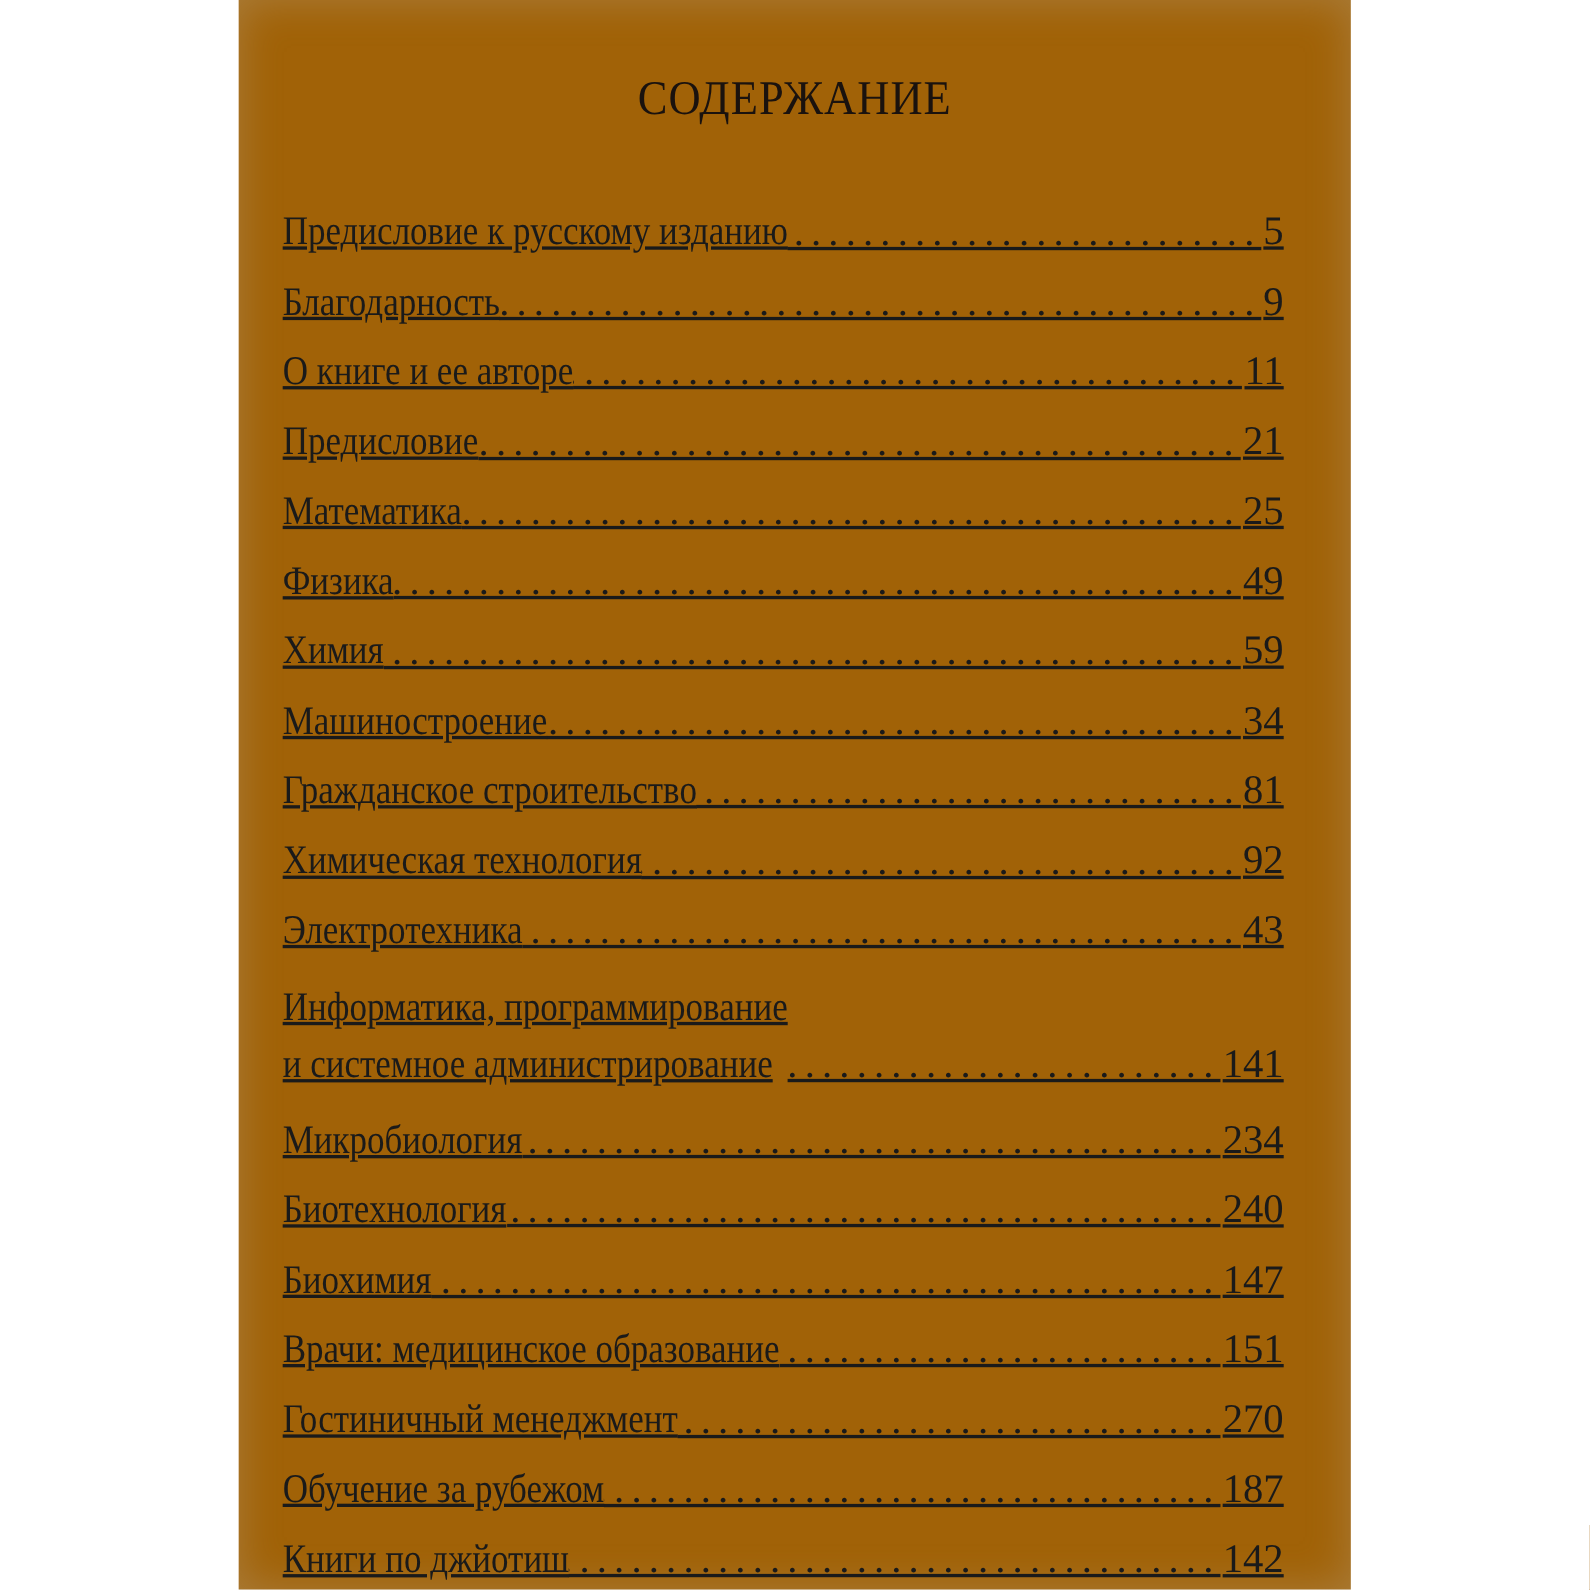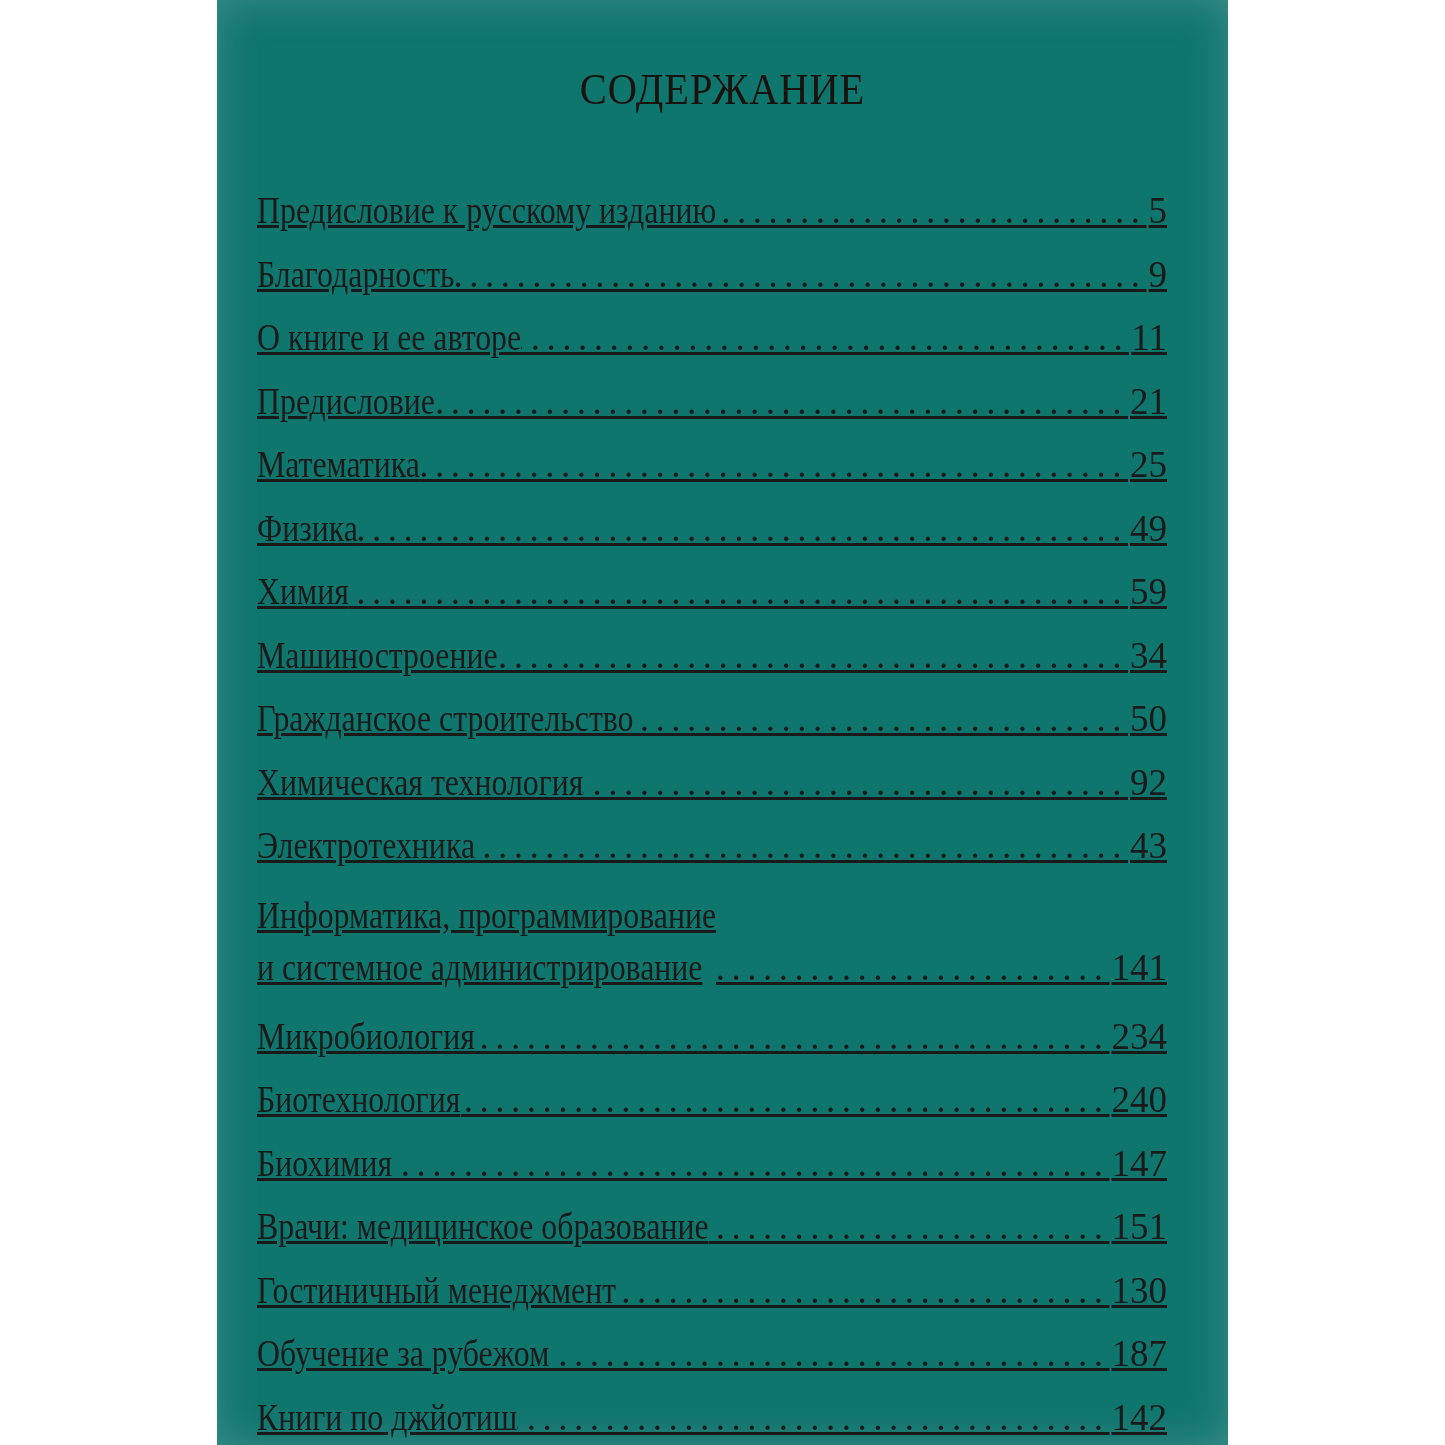--- a/index.html
+++ b/index.html
@@ -9,21 +9,21 @@
       height: 1445px;
       background: #ffffff;
       overflow: hidden;
     }
     .page {
       position: absolute;
       left: 217px;
       top: 0;
       width: 1011px;
       height: 1445px;
-      background: #0f766e;
+      background: #a16207;
       box-shadow: inset 0 0 40px rgba(200,210,225,0.25);
     }
     .title {
       position: absolute;
       left: 0;
       width: 100%;
       top: 64px;
       text-align: center;
       font-family: "Liberation Serif", "DejaVu Serif", serif;
       font-size: 44px;
@@ -164,21 +164,21 @@
         <span class="page-num">34</span>
       </div>
     </div>
 
     <div class="entry">
       <div class="entry-inner">
         <span class="label-wrap" style="margin-right: -61.4678px;">
             <span class="label-line">Гражданское строительство</span>
           </span>
         <span class="leader">........................................................................................................................</span>
-        <span class="page-num">50</span>
+        <span class="page-num">81</span>
       </div>
     </div>
 
     <div class="entry">
       <div class="entry-inner">
         <span class="label-wrap" style="margin-right: -53.5494px;">
             <span class="label-line">Химическая технология</span>
           </span>
         <span class="leader">........................................................................................................................</span>
         <span class="page-num">92</span>
@@ -245,21 +245,21 @@
         <span class="page-num">151</span>
       </div>
     </div>
 
     <div class="entry">
       <div class="entry-inner">
         <span class="label-wrap" style="margin-right: -58.8156px;">
             <span class="label-line">Гостиничный менеджмент</span>
           </span>
         <span class="leader">........................................................................................................................</span>
-        <span class="page-num">130</span>
+        <span class="page-num">270</span>
       </div>
     </div>
 
     <div class="entry">
       <div class="entry-inner">
         <span class="label-wrap" style="margin-right: -47.7075px;">
             <span class="label-line">Обучение за рубежом</span>
           </span>
         <span class="leader">........................................................................................................................</span>
         <span class="page-num">187</span>

